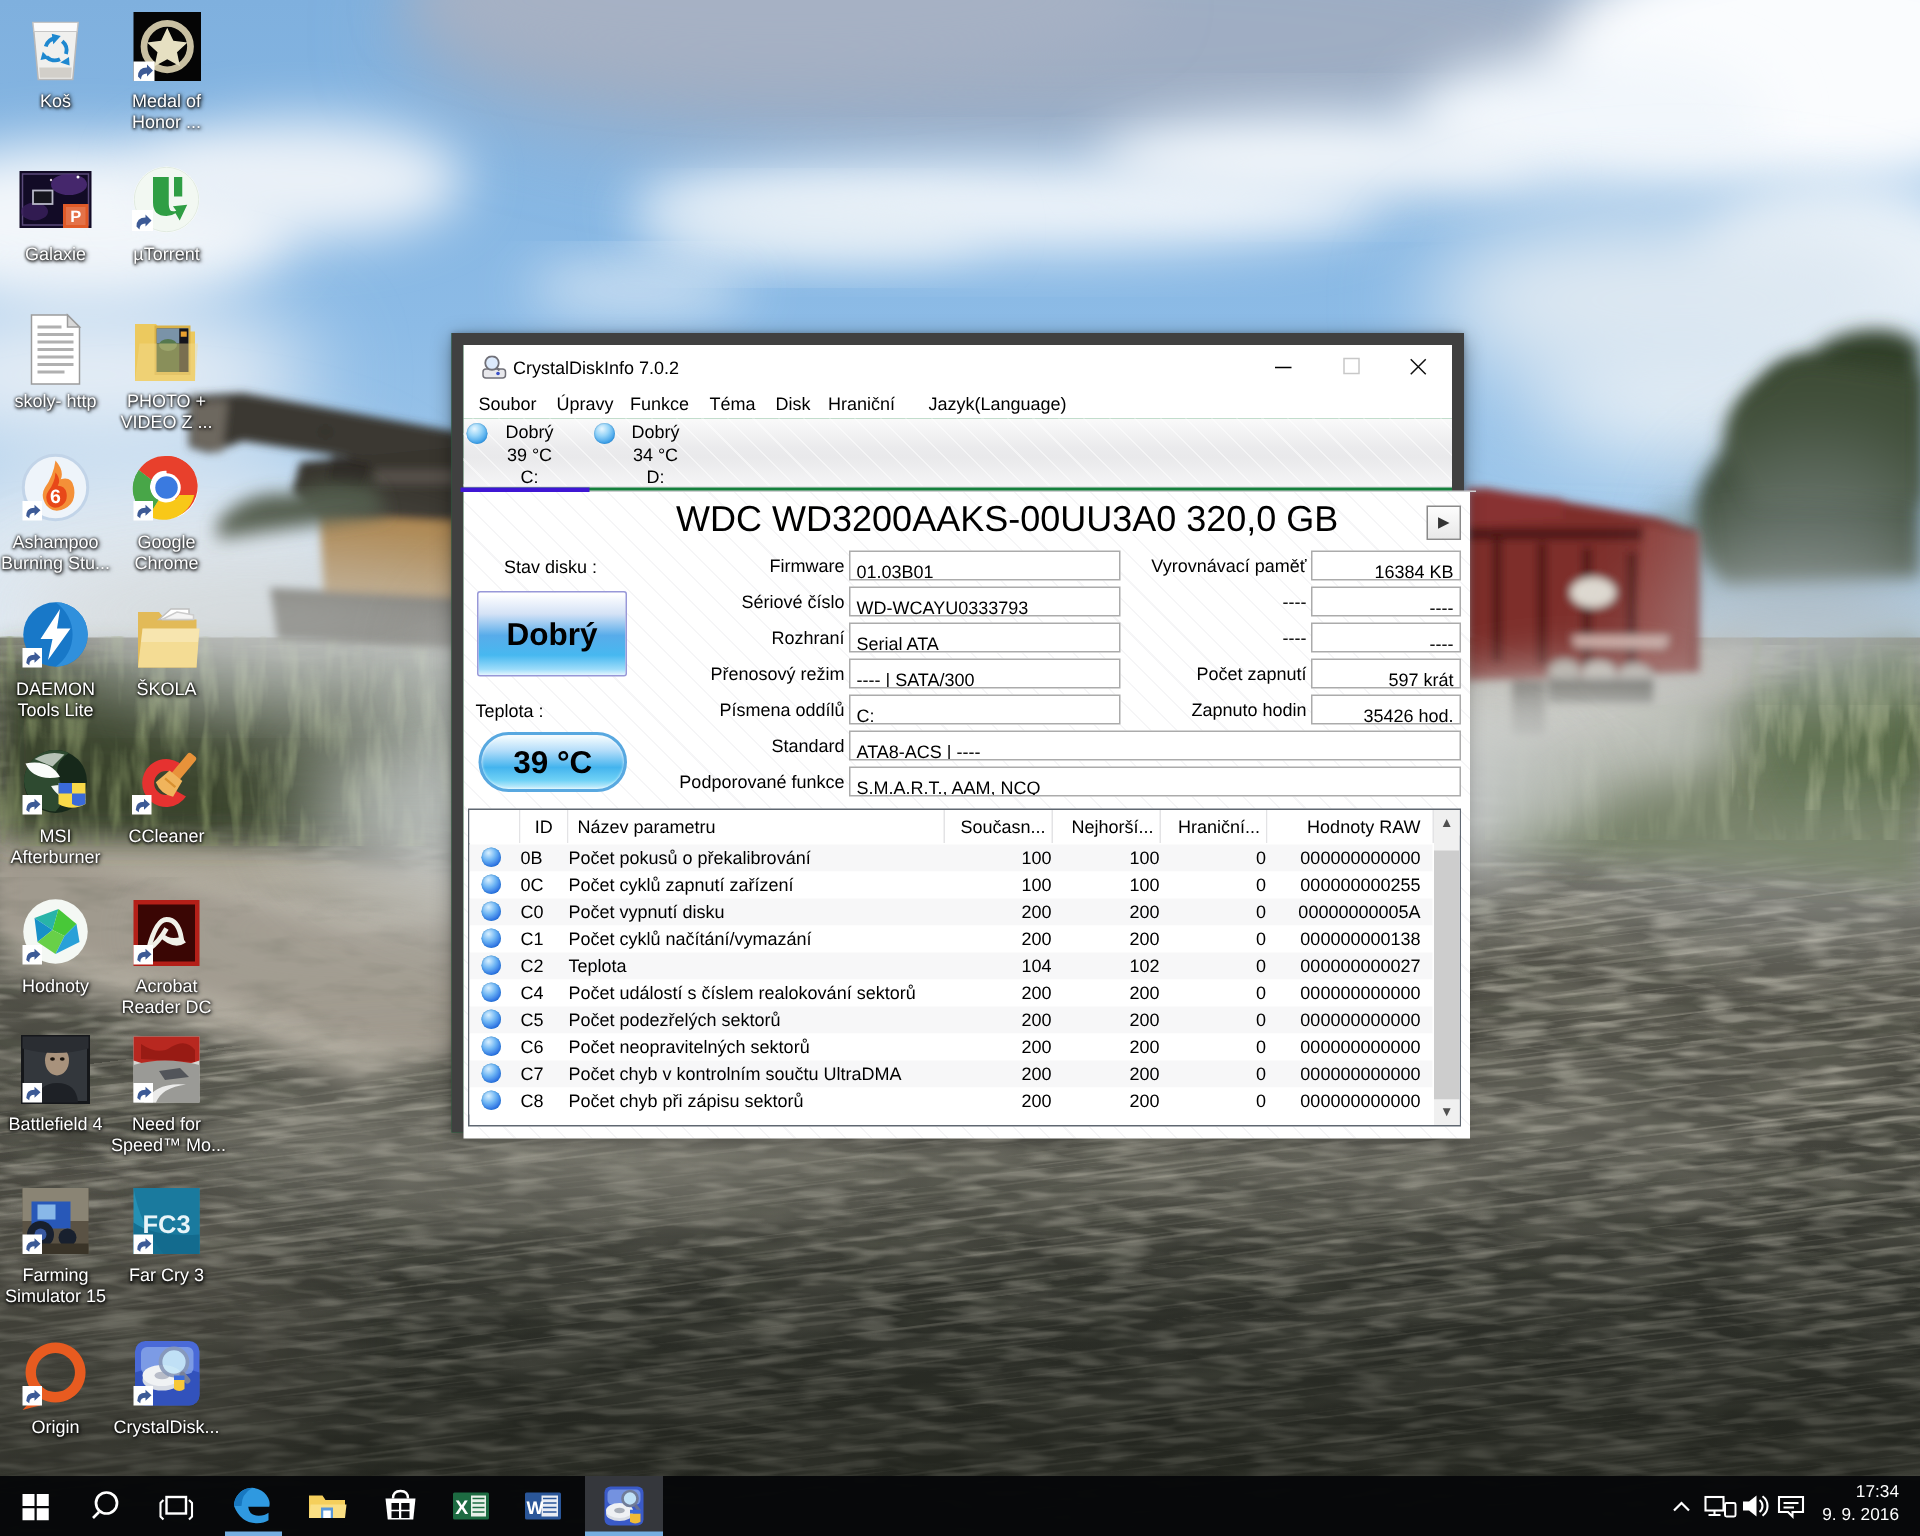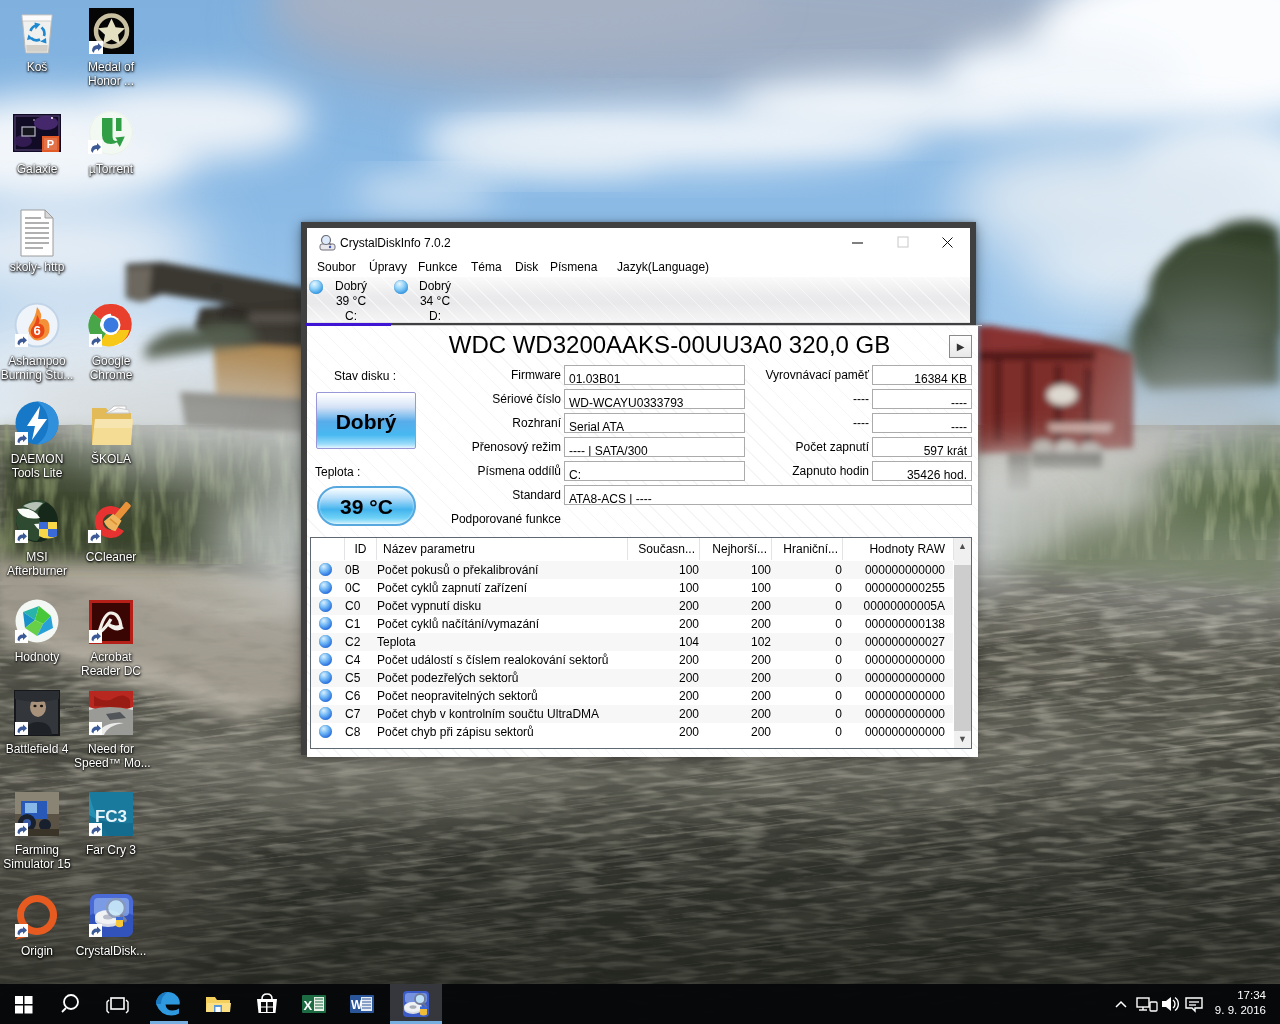--- a/index.html
+++ b/index.html
@@ -5,21 +5,21 @@
   * { margin:0; padding:0; box-sizing:border-box; }
   html,body { width:1280px; height:1024px; overflow:hidden; font-family:"Liberation Sans", sans-serif; }
   #desk { position:relative; width:1280px; height:1024px; background:#87b5e0; }
   #wall { position:absolute; left:0; top:0; }
   .ico { position:absolute; width:74px; text-align:center; }
   .ico .ig { height:50px; position:relative; }
   .ico .lb { margin-top:2px; font-size:12px; line-height:14px; color:#fff; white-space:nowrap;
     text-shadow:0 1px 2px rgba(0,0,0,.9), 1px 1px 3px rgba(0,0,0,.8), 0 0 2px rgba(0,0,0,.7); }
   
   #win { position:absolute; left:301px; top:222px; width:675px; height:533px;
-    border:6px solid #404040; background:#404040; font-size:12px; color:#000;
+    border:8px solid #404040; background:#15803d; font-size:12px; color:#000;
     box-shadow:0 4px 14px rgba(0,0,0,.4), 0 0 4px rgba(0,0,0,.25); }
   #tbar { position:absolute; left:0; top:0; width:100%; height:28px; background:#fff; }
   #tbar .tt { position:absolute; left:33px; top:8px; font-size:12px; }
   .cbtn { position:absolute; top:0; width:45px; height:28px; text-align:center; }
   #menu { position:absolute; left:0; top:28px; width:100%; height:21px; background:#fff; font-size:12px; }
   #menu span { position:absolute; top:4px; }
   #dbar { position:absolute; left:0; top:49px; width:100%; height:46px;
     background:repeating-linear-gradient(45deg, rgba(255,255,255,.5) 0 1px, transparent 1px 12px), linear-gradient(180deg,#fafafa,#ebebed 42%,#e9e9eb 58%,#f5f5f6);
     border-bottom:1px solid #e4e4e6; }
   #dbar .dt { position:absolute; top:2px; font-size:12px; line-height:15px; text-align:center; }
@@ -286,20 +286,34 @@
             <line x1="12" y1="15" x2="36" y2="15"></line>
    <line x1="12" y1="20" x2="36" y2="20"></line>
             <line x1="12" y1="25" x2="36" y2="25"></line>
    <line x1="12" y1="30" x2="36" y2="30"></line>
             <line x1="12" y1="35" x2="36" y2="35"></line>
    <line x1="12" y1="40" x2="30" y2="40"></line>
   </g>
  </svg></div>
  <div class="lb">skoly- http</div>
 </div>
+<div class="ico" style="left:74px;top:208px">
+ <div class="ig"><svg width="50" height="50" viewBox="0 0 50 50" style="margin:0 auto">
+  <path d="M4,8 L18,8 L22,13 L44,13 L44,46 L4,46 Z" fill="#ecc95e"></path>
+  <rect x="17" y="9" width="24" height="33" fill="#d8b148"></rect>
+  <rect x="18.5" y="11" width="21" height="29" fill="#2c3c50"></rect>
+  <rect x="18.5" y="11" width="21" height="10" fill="#7a93a8"></rect>
+  <rect x="18.5" y="21" width="21" height="19" fill="#32502e"></rect>
+  <ellipse cx="26" cy="22" rx="6" ry="4" fill="#55784e"></ellipse>
+  <rect x="33.5" y="11" width="6" height="29" fill="#14141c"></rect>
+  <rect x="34.5" y="13" width="4" height="3.5" fill="#e8a030"></rect>
+  <path d="M4,46 L44,46 L46,21 L7,21 Z" fill="#f4dc90" opacity="0.45"></path>
+ </svg></div>
+ <div class="lb">PHOTO +<br>VIDEO Z ...</div>
+</div>
 <div class="ico" style="left:0px;top:302px">
  <div class="ig"><svg width="48" height="50" viewBox="0 0 48 50" style="margin:0 auto">
   <circle cx="24" cy="23" r="21.5" fill="#eef4fa"></circle>
   <circle cx="24" cy="23" r="21.5" fill="none" stroke="#c2d4e8" stroke-width="2"></circle>
   <path d="M24,5 q6,7 3.5,12.5 q7.5,-2 8.8,5.5 q1.5,9 -4.3,13 q-8.5,5.5 -14,-1 q-4.5,-6.5 -1,-12 q5.5,-7.5 7,-18z" fill="#f49038"></path>
   <path d="M24,13 q4,5 1.5,8.8 q4.8,0 5.8,4.7 q1,5.5 -2.8,8.3 q-5.5,3.8 -9.3,-0.8 q-2.8,-4.7 0,-8.5 q4.3,-5.5 4.8,-12.5z" fill="#e84818"></path>
   <text x="24" y="33" font-size="13" font-weight="bold" fill="#fff" text-anchor="middle" font-family="Liberation Sans">6</text>
   <rect x="2" y="32" width="13" height="13" fill="#fff"></rect>
   <path d="M4.5,42 q0,-5.5 5.5,-5.5 l0,-2 4,3.7 -4,3.7 0,-2 q-3.5,0 -3.5,3.6 z" fill="#3c5a96"></path>
  </svg></div>
@@ -495,21 +509,21 @@
   <div class="cbtn" style="right:0px"><svg width="45" height="28">
             <path d="M17.5,9.5 L27.5,19.5 M27.5,9.5 L17.5,19.5" stroke="#111" stroke-width="1"></path>
           </svg></div>
  </div>
  <div id="menu">
   <span style="left:10px">Soubor</span>
   <span style="left:62px">Úpravy</span>
   <span style="left:111px">Funkce</span>
   <span style="left:164px">Téma</span>
   <span style="left:208px">Disk</span>
-  <span style="left:243px">Písmena</span>
+  <span style="left:243px">Hraniční</span>
   <span style="left:310px">Jazyk(Language)</span>
  </div>
  <div id="dbar">
   <div class="sph" style="position:absolute;left:2px;top:3px;width:14px;height:14px"></div>
   <div class="dt" style="left:20px;width:48px">Dobrý<br>39 °C<br>C:</div>
   <div class="sph" style="position:absolute;left:87px;top:3px;width:14px;height:14px"></div>
   <div class="dt" style="left:104px;width:48px">Dobrý<br>34 °C<br>D:</div>
  </div>
  <div id="tabline"></div>
  <div id="tabline2"></div>
@@ -527,20 +541,21 @@
   <div class="fbox" style="left:257px;top:63px;width:181px">WD-WCAYU0333793</div>
   <div class="flab" style="left:100px;top:90px;width:154px">Rozhraní</div>
   <div class="fbox" style="left:257px;top:87px;width:181px">Serial ATA</div>
   <div class="flab" style="left:100px;top:114px;width:154px">Přenosový režim</div>
   <div class="fbox" style="left:257px;top:111px;width:181px">---- | SATA/300</div>
   <div class="flab" style="left:100px;top:138px;width:154px">Písmena oddílů</div>
   <div class="fbox" style="left:257px;top:135px;width:181px">C:</div>
   <div class="flab" style="left:100px;top:162px;width:154px">Standard</div>
   <div class="fbox" style="left:257px;top:159px;width:408px">ATA8-ACS | ----</div>
   <div class="flab" style="left:100px;top:186px;width:154px">Podporované funkce</div>
+  <div class="fbox" style="left:257px;top:183px;width:408px">S.M.A.R.T., AAM, NCQ</div>
 
   <div class="flab" style="left:420px;top:42px;width:142px">Vyrovnávací paměť</div>
   <div class="fbox rt" style="left:565px;top:39px;width:100px">16384 KB</div>
   <div class="flab" style="left:420px;top:66px;width:142px">----</div>
   <div class="fbox rt" style="left:565px;top:63px;width:100px">----</div>
   <div class="flab" style="left:420px;top:90px;width:142px">----</div>
   <div class="fbox rt" style="left:565px;top:87px;width:100px">----</div>
   <div class="flab" style="left:420px;top:114px;width:142px">Počet zapnutí</div>
   <div class="fbox rt" style="left:565px;top:111px;width:100px">597 krát</div>
   <div class="flab" style="left:420px;top:138px;width:142px">Zapnuto hodin</div>

